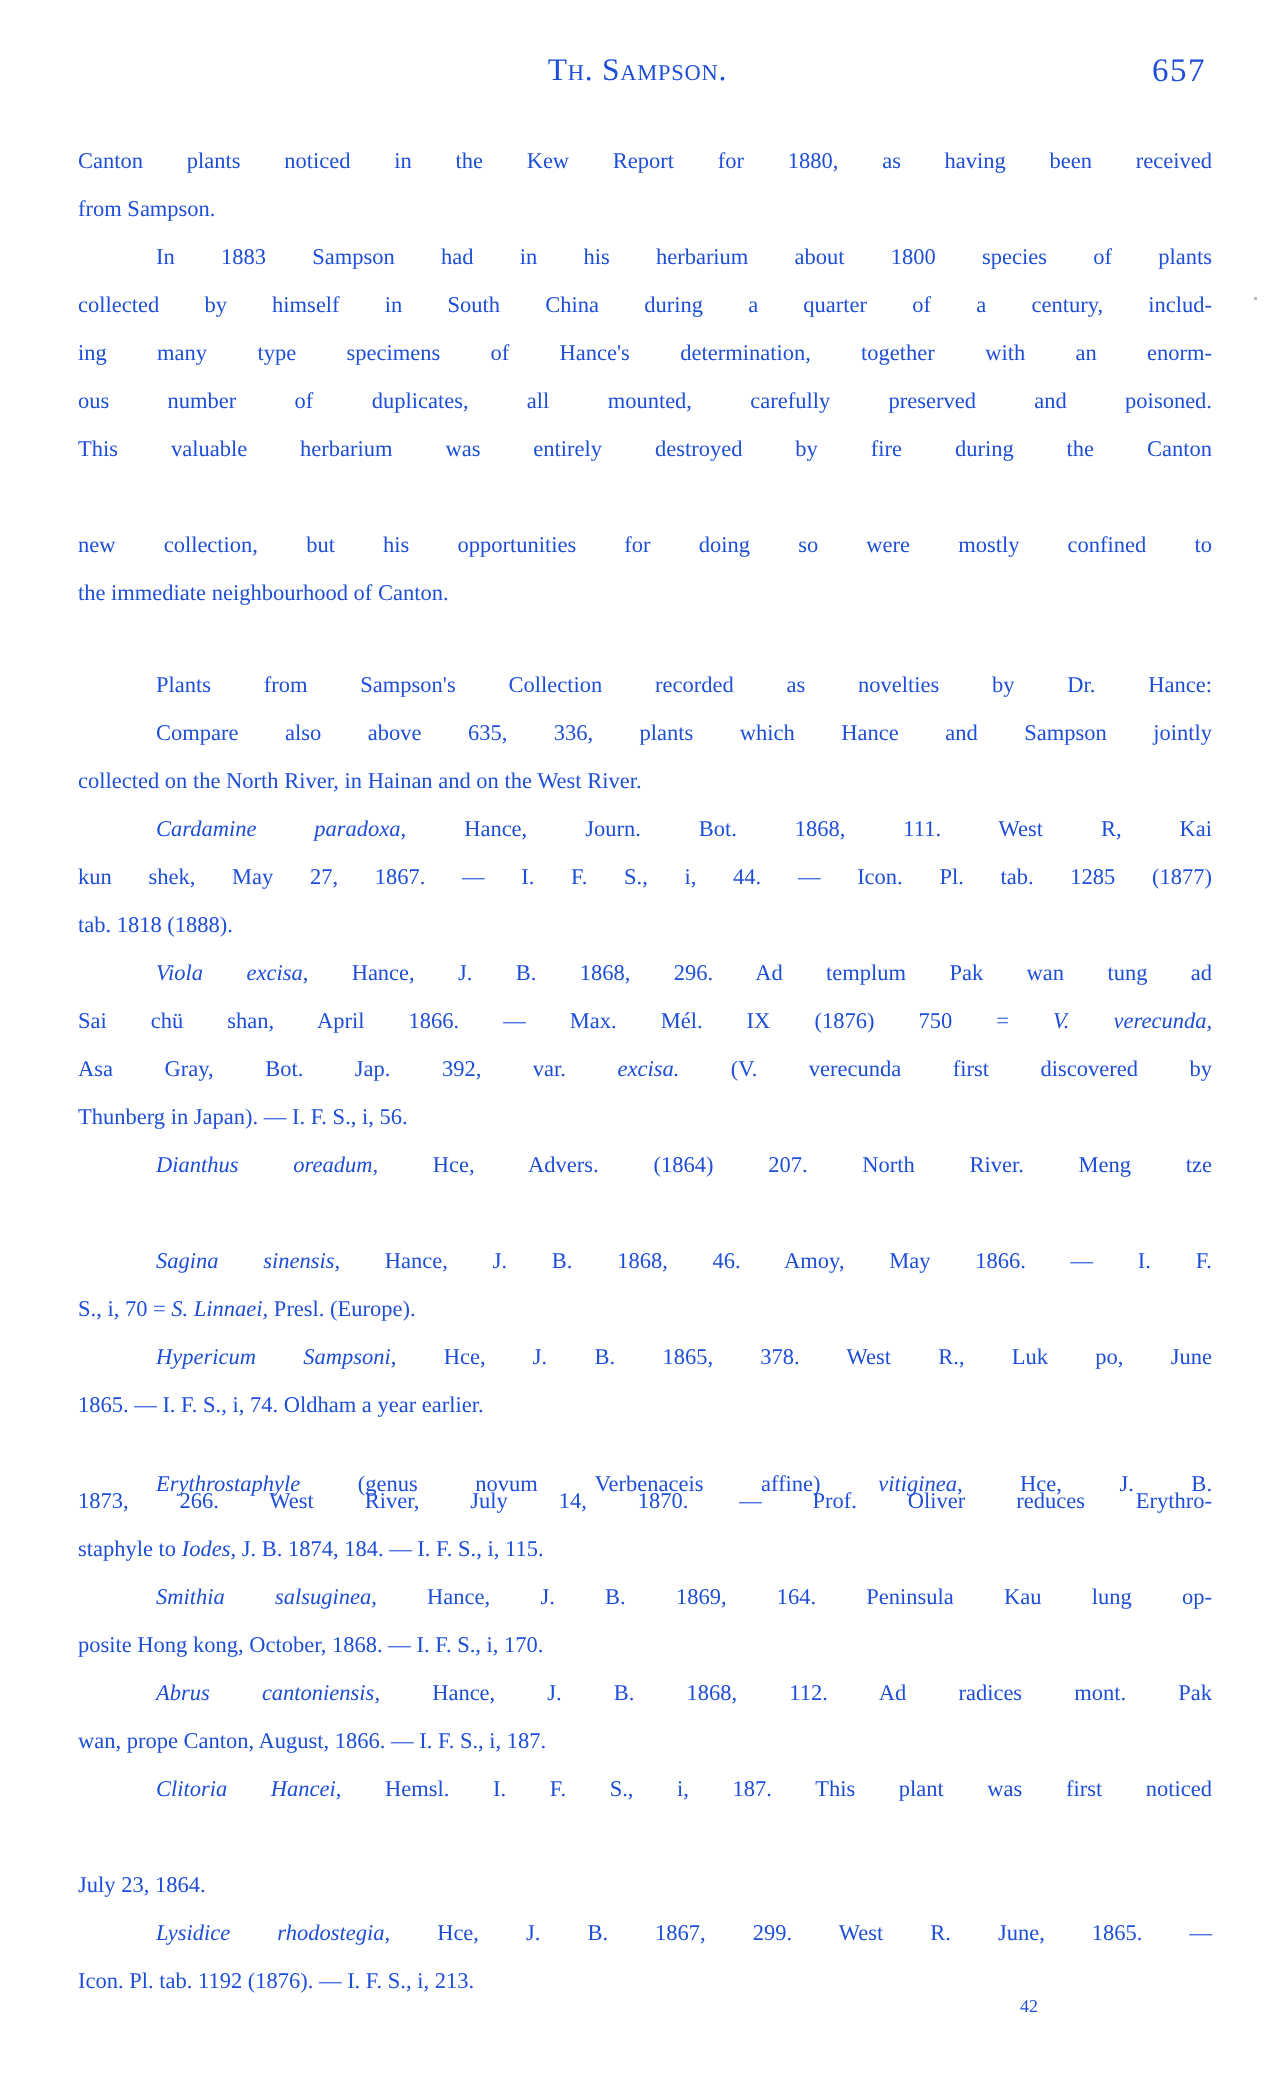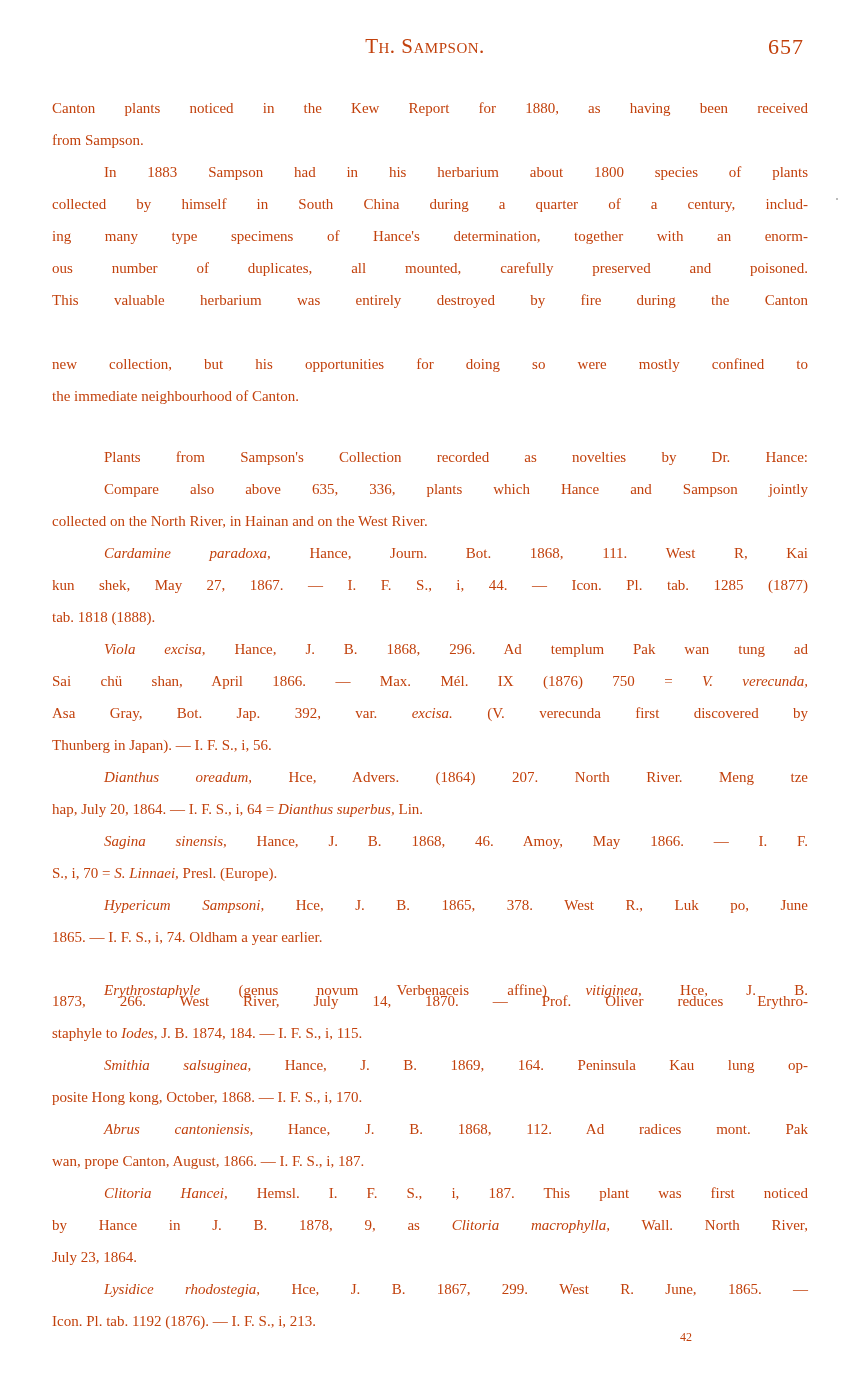--- a/index.html
+++ b/index.html
@@ -1,20 +1,20 @@
 <!DOCTYPE html>
 <html><head>
   <meta charset="utf-8">
   <style>
     html, body { margin: 0; padding: 0; background: #ffffff; }
     body { width: 850px; height: 1400px; position: relative; overflow: hidden; }
     .page {
       position: absolute; left: 0; top: 0; width: 850px; height: 1400px;
       font-family: "Liberation Serif", "DejaVu Serif", serif;
-      color: #c2410c;
+      color: #1d4ed8;
     }
     .running-head {
       position: absolute; top: 34px; left: 0; width: 850px; height: 30px;
     }
     .rh-title {
       position: absolute; left: 0; width: 850px; top: 0; text-align: center;
       font-size: 21px; letter-spacing: 0.5px;
     }
     .rh-title .sc { font-variant: small-caps; }
     .rh-page {
@@ -64,40 +64,38 @@
   <div class="line indent" style="top:537px"><span class="it">Cardamine paradoxa</span><span>, Hance, Journ. Bot. 1868, 111. West R, Kai</span></div>
   <div class="line" style="top:569px">kun shek, May 27, 1867. — I. F. S., i, 44. — Icon. Pl. tab. 1285 (1877)</div>
   <div class="line last" style="top:601px">tab. 1818 (1888).</div>
 
   <div class="line indent" style="top:633px"><span class="it">Viola excisa</span><span>, Hance, J. B. 1868, 296. Ad templum Pak wan tung ad</span></div>
   <div class="line" style="top:665px"><span>Sai chü shan, April 1866. — Max. Mél. IX (1876) 750 = </span><span class="it">V. verecunda,</span></div>
   <div class="line" style="top:697px"><span>Asa Gray, Bot. Jap. 392, var. </span><span class="it">excisa.</span><span> (V. verecunda first discovered by</span></div>
   <div class="line last" style="top:729px">Thunberg in Japan). — I. F. S., i, 56.</div>
 
   <div class="line indent" style="top:761px"><span class="it">Dianthus oreadum,</span><span> Hce, Advers. (1864) 207. North River. Meng tze</span></div>
-  <div class="line last" style="top:793px"><span>hap, July 20, 1864. — I. F. S., i, 64 = </span><span class="it">Dianthus superbus,</span><span> Lin.</span></div>
 
   <div class="line indent" style="top:825px"><span class="it">Sagina sinensis</span><span>, Hance, J. B. 1868, 46. Amoy, May 1866. — I. F.</span></div>
   <div class="line last" style="top:857px"><span>S., i, 70 = </span><span class="it">S. Linnaei,</span><span> Presl. (Europe).</span></div>
 
   <div class="line indent" style="top:889px"><span class="it">Hypericum Sampsoni</span><span>, Hce, J. B. 1865, 378. West R., Luk po, June</span></div>
   <div class="line last" style="top:921px">1865. — I. F. S., i, 74. Oldham a year earlier.</div>
 
   <div class="line indent" style="top:974px"><span class="it">Erythrostaphyle</span><span> (genus novum Verbenaceis affine) </span><span class="it">vitiginea</span><span>, Hce, J. B.</span></div>
   <div class="line" style="top:985px">1873, 266. West River, July 14, 1870. — Prof. Oliver reduces Erythro-</div>
   <div class="line last" style="top:1017px"><span>staphyle to </span><span class="it">Iodes</span><span>, J. B. 1874, 184. — I. F. S., i, 115.</span></div>
 
   <div class="line indent" style="top:1049px"><span class="it">Smithia salsuginea</span><span>, Hance, J. B. 1869, 164. Peninsula Kau lung op-</span></div>
   <div class="line last" style="top:1081px">posite Hong kong, October, 1868. — I. F. S., i, 170.</div>
 
   <div class="line indent" style="top:1113px"><span class="it">Abrus cantoniensis</span><span>, Hance, J. B. 1868, 112. Ad radices mont. Pak</span></div>
   <div class="line last" style="top:1145px">wan, prope Canton, August, 1866. — I. F. S., i, 187.</div>
 
   <div class="line indent" style="top:1177px"><span class="it">Clitoria Hancei</span><span>, Hemsl. I. F. S., i, 187. This plant was first noticed</span></div>
-  <div class="line" style="top:1209px"><span>by Hance in J. B. 1878, 9, as </span><span class="it">Clitoria macrophylla,</span><span> Wall. North River,</span></div>
   <div class="line last" style="top:1241px">July 23, 1864.</div>
 
   <div class="line indent" style="top:1273px"><span class="it">Lysidice rhodostegia</span><span>, Hce, J. B. 1867, 299. West R. June, 1865. —</span></div>
   <div class="line last" style="top:1305px">Icon. Pl. tab. 1192 (1876). — I. F. S., i, 213.</div>
 
   <div class="footer-sig">42</div>
   <div class="margin-dot"></div>
 </div>
 
 </body></html>

